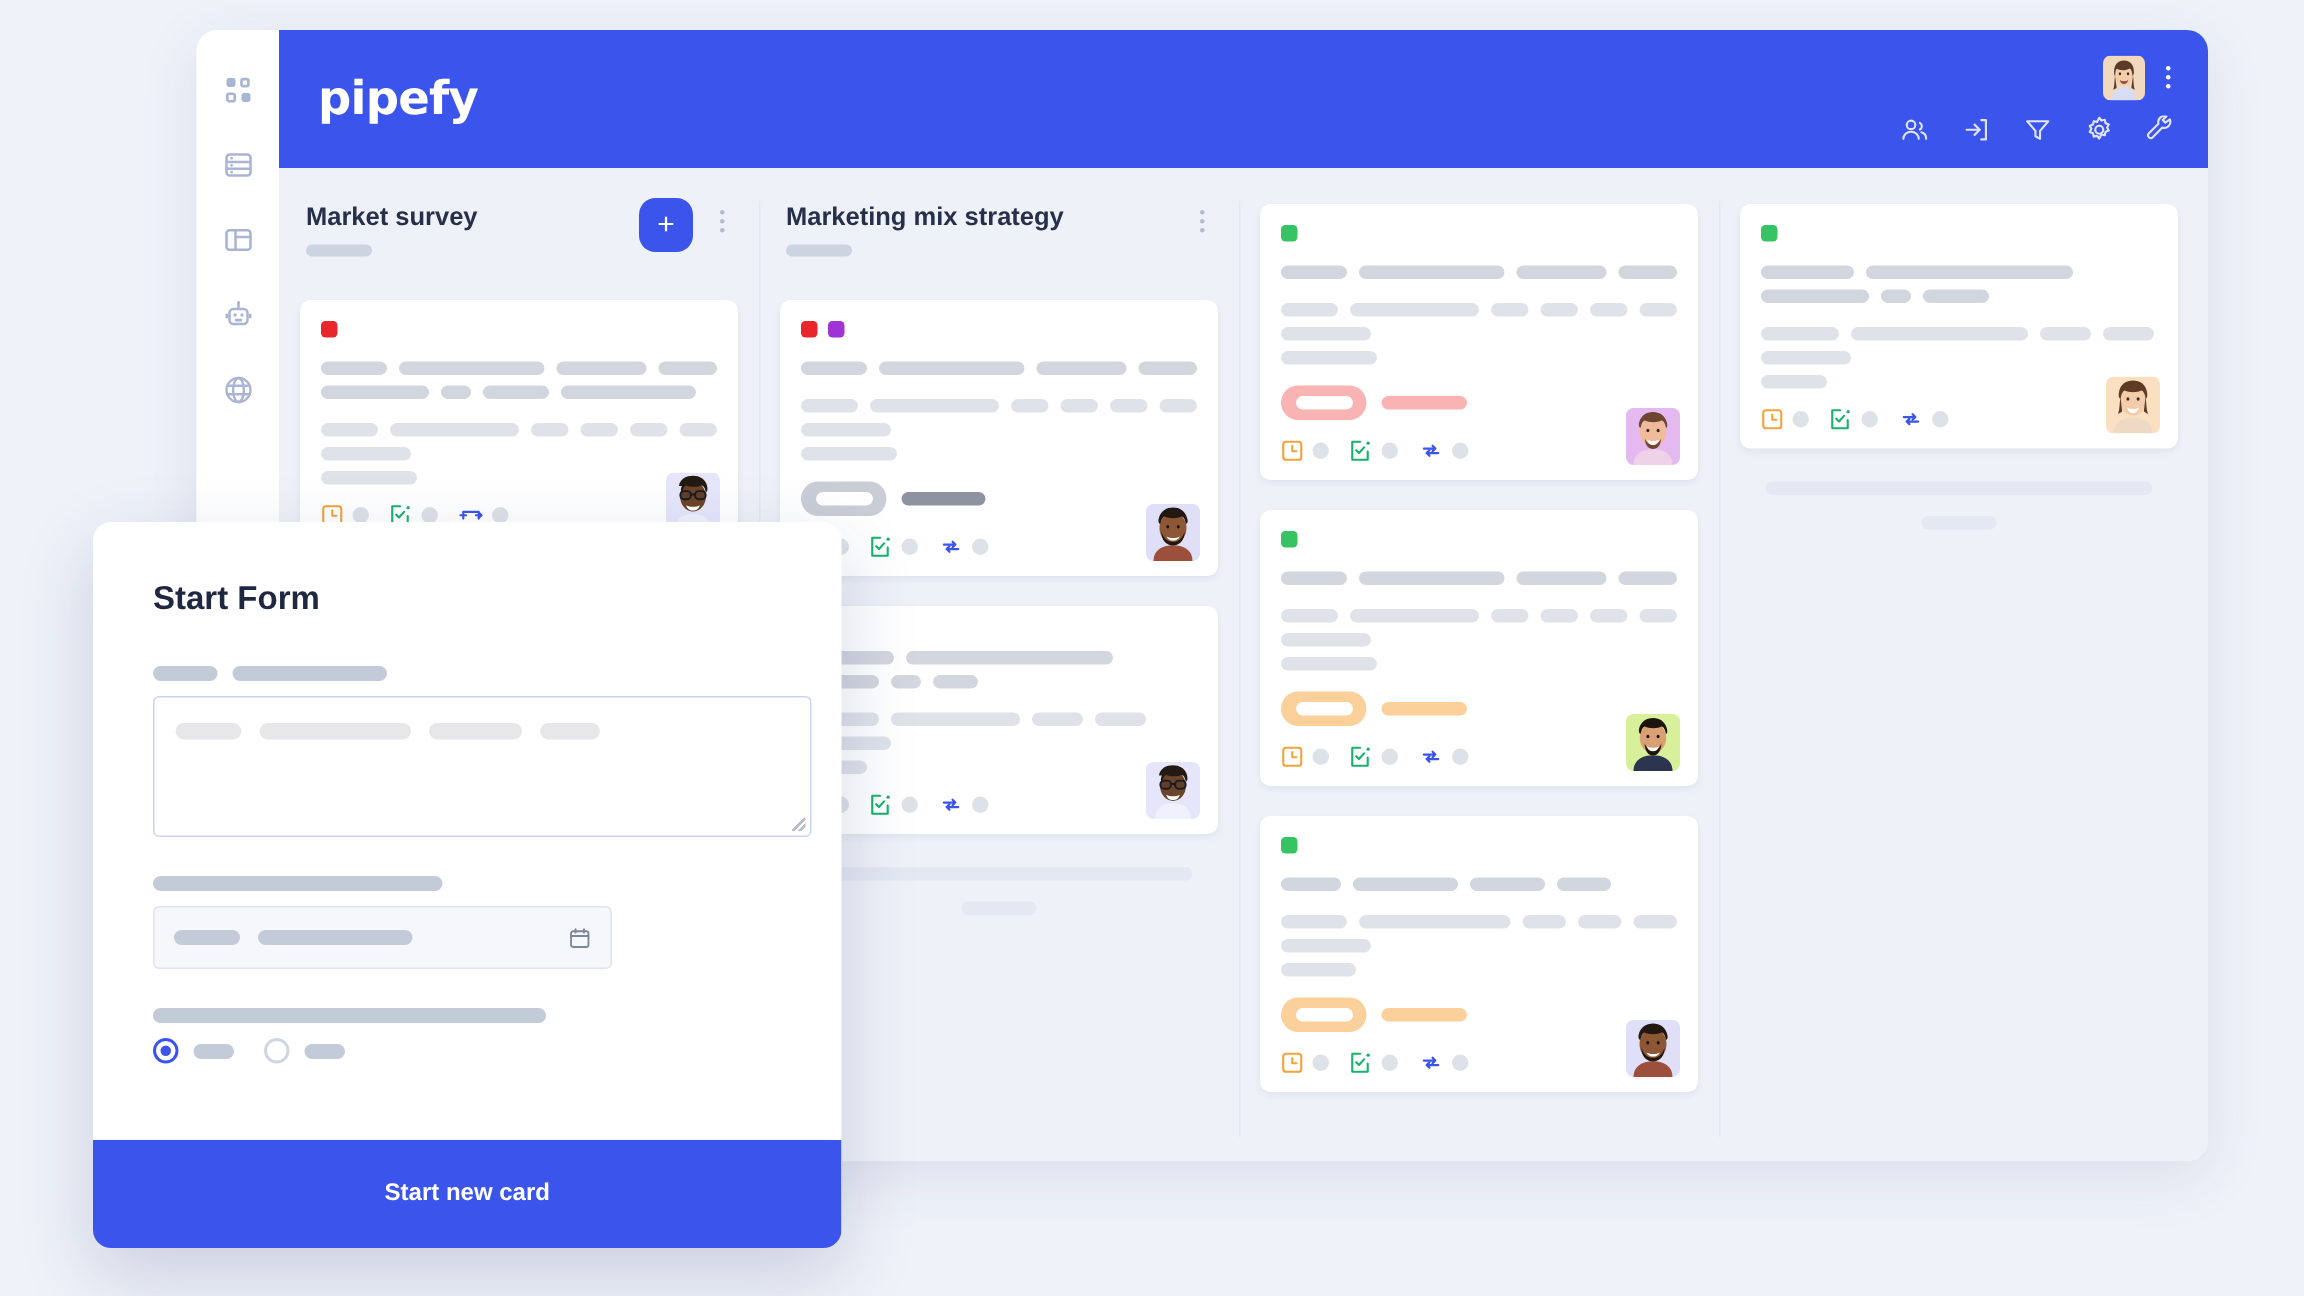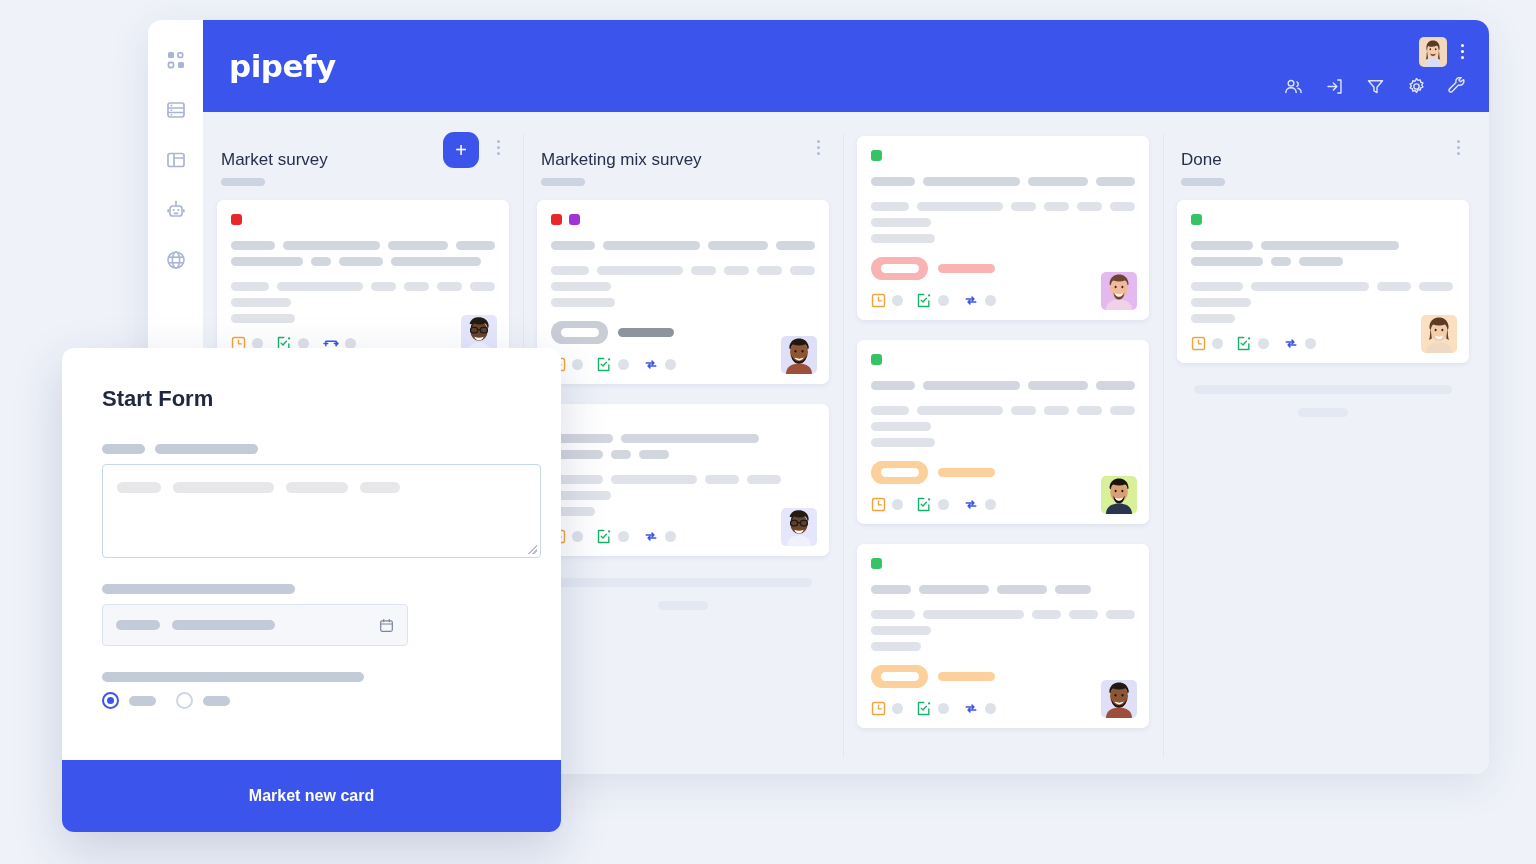--- a/index.html
+++ b/index.html
@@ -4,21 +4,21 @@
 <style>
   * { box-sizing: border-box; margin: 0; padding: 0; }
   html, body {
     width: 1536px; height: 864px;
     background: #eff2f9;
     font-family: "Liberation Sans", sans-serif;
     overflow: hidden;
   }
   .app {
     position: absolute;
-    left: 148px; top: 20px;
+    left: 131px; top: 20px;
     width: 1341px; height: 754px;
     background: #ffffff;
     border-radius: 14px;
     box-shadow: 0 10px 40px rgba(40,55,110,0.10);
     overflow: hidden;
     display: flex;
   }
 
   
   .sidebar {
@@ -104,22 +104,22 @@
     width: 1px; background: #e2e7f3;
   }
   .col-head {
     display: flex; align-items: flex-start;
     padding: 0 4px 0 4px;
     margin-bottom: 18px;
     height: 46px;
   }
   .col-head-text { flex: 1; min-width: 0; }
   .col-title {
-    font-size: 17px; font-weight: 400; color: #27304a;
-    line-height: 1.1; white-space: nowrap; margin-top: 15px;
+    font-size: 17px; font-weight: 700; color: #27304a;
+    line-height: 1.1; white-space: nowrap;
   }
   .col-sub {
     margin-top: 8px;
     width: 44px; height: 8px; border-radius: 4px; background: #ccd3e1;
   }
   .add-btn {
     width: 36px; height: 36px; border-radius: 11px;
     background: #3b55ec; color: #fff;
     display: flex; align-items: center; justify-content: center;
     font-size: 20px; font-weight: 400; line-height: 1;
@@ -442,21 +442,21 @@
                 </g>
               </svg>
             </span>
           </div>
         </div>
       </div>
 
       <div class="column">
         <div class="col-head">
           <div class="col-head-text">
-            <div class="col-title">Marketing mix survey</div>
+            <div class="col-title">Marketing mix strategy</div>
             <div class="col-sub"></div>
           </div>
           <div class="kebab-v kebab-g col-menu">
               <i></i>
               <i></i>
               <i></i>
             </div>
         </div>
         <div class="cards">
           <div class="card">
@@ -800,31 +800,20 @@
                 <path d="M13.6 21.6c2.8 1.5 6.2 1.5 9 0-.8 1.8-2.4 2.8-4.5 2.8s-3.7-1-4.5-2.8z" fill="#fff"></path>
                 <ellipse cx="14.5" cy="15.2" rx="1" ry="1.2" fill="#1d1410"></ellipse>
                 <ellipse cx="21.5" cy="15.2" rx="1" ry="1.2" fill="#1d1410"></ellipse>
               </svg>
             </span>
           </div>
         </div>
       </div>
 
       <div class="column">
-        <div class="col-head">
-          <div class="col-head-text">
-            <div class="col-title">Done</div>
-            <div class="col-sub"></div>
-          </div>
-          <div class="kebab-v kebab-g col-menu">
-              <i></i>
-              <i></i>
-              <i></i>
-            </div>
-        </div>
         <div class="cards">
           <div class="card">
             <div class="chips">
               <span class="chip" style="background:#36c363"></span>
             </div>
             <div class="sk-row">
                 <span class="sk" style="width:62px"></span>
                 <span class="sk" style="width:138px"></span>
               </div>
             <div class="sk-row">
@@ -938,14 +927,14 @@
         <span class="radio">
             <i></i>
           </span>
         <span class="radio-lbl" style="width:27px"></span>
         <span class="radio off" style="margin-left:10px"></span>
         <span class="radio-lbl" style="width:27px"></span>
       </div>
     </div>
   </div>
 
-  <button class="create-btn">Market new card</button>
+  <button class="create-btn">Start new card</button>
 </div>
 
 </body></html>

